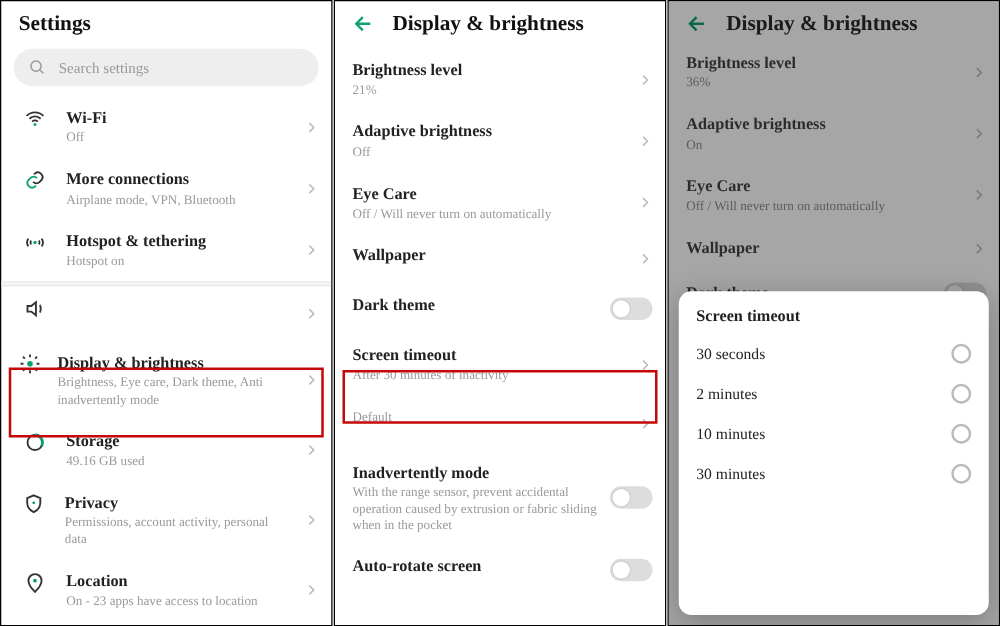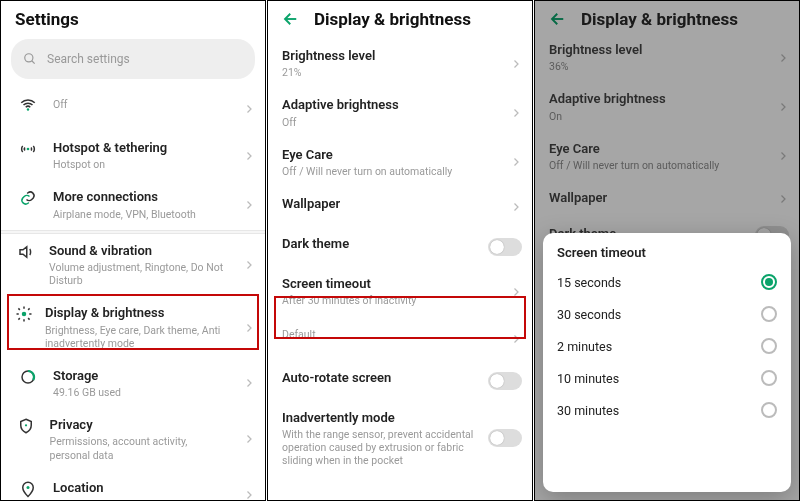--- a/index.html
+++ b/index.html
@@ -1,25 +1,25 @@
 <!DOCTYPE html>
 <html><head>
 <meta charset="utf-8">
 <style>
   * { box-sizing: border-box; margin: 0; padding: 0; }
   body { font-family: -apple-system, "Segoe UI", Roboto, Arial, sans-serif; background: #fff; width: 800px; height: 501px; overflow: hidden; color: #222; }
   .stage { display: flex; width: 800px; height: 501px; }
-  .panel { position: relative; flex: 0 0 266px; height: 501px; border: 1px solid #000; background: #fff; overflow: hidden; }
+  .panel { position: relative; flex: 0 0 266px; height: 501px; border: 1px solid #000; background: #fff; overflow: hidden; font-family: Liberation Serif, serif; }
   .panel + .panel { margin-left: 1px; }
 
   .hdr { display: flex; align-items: center; padding: 8px 14px 4px; }
   .hdr .title { font-size: 17px; font-weight: 700; color: #111; }
   .back-btn { margin-right: 14px; display: inline-flex; }
 
-  .search { margin: 6px 10px 8px; background: #eee; border-radius: 18px; height: 40px; display: flex; align-items: center; padding: 0 12px; color: #999; font-size: 12px; }
+  .search { margin: 6px 10px 8px; background: #eee; border-radius: 18px; height: 30px; display: flex; align-items: center; padding: 0 12px; color: #999; font-size: 12px; }
   .search .sicon { margin-right: 10px; display:inline-flex; }
 
   .list { }
   .row { position: relative; display: flex; align-items: flex-start; padding: 9px 14px; min-height: 44px; }
   .row .chev { position: absolute; right: 10px; top: 50%; transform: translateY(-50%); color: #bbb; }
   .row .txt { flex: 1 1 auto; padding-right: 24px; }
   .row .lab { font-size: 13px; font-weight: 600; color: #222; line-height: 1.25; }
   .row .sub { font-size: 10.5px; color: #9a9a9a; margin-top: 2px; line-height: 1.25; }
   .row .icon { width: 26px; display:flex; justify-content:center; margin-right: 12px; color:#333; }
   .section-gap { border-top: 1px solid #e7e7e7; border-bottom: 1px solid #e7e7e7; background:#f6f6f6; height:4px; }
@@ -74,21 +74,40 @@
       <div class="row">
         <span class="icon">
           <svg width="18" height="18" viewBox="0 0 24 24" fill="none" stroke="#333" stroke-width="2">
               <path d="M3 9c5-5 13-5 18 0"></path>
               <path d="M6 12c3.3-3.3 8.7-3.3 12 0"></path>
               <path d="M9 15c1.7-1.7 4.3-1.7 6 0"></path>
               <circle cx="12" cy="18" r="1.6" fill="#0aa36a" stroke="none"></circle>
             </svg>
         </span>
         <div class="txt">
+            <div class="lab">Wi-Fi</div>
             <div class="sub">Off</div>
+          </div>
+        <span class="chev">
+            <svg width="12" height="12" viewBox="0 0 24 24" fill="none" stroke="#bbb" stroke-width="2.5">
+              <path d="M9 5l7 7-7 7"></path>
+            </svg>
+          </span>
+      </div>
+
+      <div class="row">
+        <span class="icon">
+          <svg width="18" height="18" viewBox="0 0 24 24" fill="none" stroke="#333" stroke-width="2">
+              <path d="M10 14a5 5 0 0 0 7 0l2-2a5 5 0 0 0-7-7l-1 1"></path>
+              <path d="M14 10a5 5 0 0 0-7 0l-2 2a5 5 0 0 0 7 7l1-1" stroke="#0aa36a"></path>
+            </svg>
+        </span>
+        <div class="txt">
+            <div class="lab">More connections</div>
+            <div class="sub">Airplane mode, VPN, Bluetooth</div>
           </div>
         <span class="chev">
             <svg width="12" height="12" viewBox="0 0 24 24" fill="none" stroke="#bbb" stroke-width="2.5">
               <path d="M9 5l7 7-7 7"></path>
             </svg>
           </span>
       </div>
 
       <div class="row">
         <span class="icon">
@@ -104,51 +123,29 @@
             <div class="lab">Hotspot &amp; tethering</div>
             <div class="sub">Hotspot on</div>
           </div>
         <span class="chev">
             <svg width="12" height="12" viewBox="0 0 24 24" fill="none" stroke="#bbb" stroke-width="2.5">
               <path d="M9 5l7 7-7 7"></path>
             </svg>
           </span>
       </div>
 
-      <div class="row">
-        <span class="icon">
-          <svg width="18" height="18" viewBox="0 0 24 24" fill="none" stroke="#333" stroke-width="2">
-              <path d="M10 14a5 5 0 0 0 7 0l2-2a5 5 0 0 0-7-7l-1 1"></path>
-              <path d="M14 10a5 5 0 0 0-7 0l-2 2a5 5 0 0 0 7 7l1-1" stroke="#0aa36a"></path>
-            </svg>
-        </span>
-        <div class="txt">
-            <div class="lab">More connections</div>
-            <div class="sub">Airplane mode, VPN, Bluetooth</div>
-          </div>
-        <span class="chev">
-            <svg width="12" height="12" viewBox="0 0 24 24" fill="none" stroke="#bbb" stroke-width="2.5">
-              <path d="M9 5l7 7-7 7"></path>
-            </svg>
-          </span>
-      </div>
-
       <div class="section-gap"></div>
 
       <div class="row">
         <span class="icon">
           <svg width="18" height="18" viewBox="0 0 24 24" fill="none" stroke="#333" stroke-width="2">
               <path d="M4 9v6h4l5 4V5L8 9H4z" fill="none"></path>
               <path d="M17 8c1.5 1.5 1.5 6.5 0 8"></path>
             </svg>
         </span>
-        <div class="txt">
-            <div class="lab">Sound &amp; vibration</div>
-            <div class="sub">Volume adjustment, Ringtone, Do Not Disturb</div>
-          </div>
         <span class="chev">
             <svg width="12" height="12" viewBox="0 0 24 24" fill="none" stroke="#bbb" stroke-width="2.5">
               <path d="M9 5l7 7-7 7"></path>
             </svg>
           </span>
       </div>
 
       <div class="row">
         <span class="icon">
           <svg width="18" height="18" viewBox="0 0 24 24" fill="none" stroke="#333" stroke-width="2">
@@ -309,30 +306,30 @@
       <div class="row">
         <div class="txt">
             <div class="sub">Default</div>
           </div>
         <span class="chev">
             <svg width="12" height="12" viewBox="0 0 24 24" fill="none" stroke="#bbb" stroke-width="2.5">
               <path d="M9 5l7 7-7 7"></path>
             </svg>
           </span>
       </div>
-      <div class="row" style="min-height:40px;">
-        <div class="txt">
-            <div class="lab">Auto-rotate screen</div>
-          </div>
-        <span class="toggle"></span>
-      </div>
       <div class="row" style="min-height:60px;">
         <div class="txt">
             <div class="lab">Inadvertently mode</div>
             <div class="sub">With the range sensor, prevent accidental operation caused by extrusion or fabric sliding when in the pocket</div>
+          </div>
+        <span class="toggle"></span>
+      </div>
+      <div class="row" style="min-height:40px;">
+        <div class="txt">
+            <div class="lab">Auto-rotate screen</div>
           </div>
         <span class="toggle"></span>
       </div>
     </div>
 
     <div class="highlight hl2"></div>
   </div>
 
   <div class="panel dim">
     <div class="dim-list">
@@ -393,24 +390,20 @@
             <div class="lab">Dark theme</div>
           </div>
           <span class="toggle"></span>
         </div>
     </div>
     <div class="scrim"></div>
 
     <div class="sheet">
       <div class="sheet-title">Screen timeout</div>
       <div class="opt">
-          <span>15 seconds</span>
-          <span class="radio sel"></span>
-        </div>
-      <div class="opt">
           <span>30 seconds</span>
           <span class="radio"></span>
         </div>
       <div class="opt">
           <span>2 minutes</span>
           <span class="radio"></span>
         </div>
       <div class="opt">
           <span>10 minutes</span>
           <span class="radio"></span>

